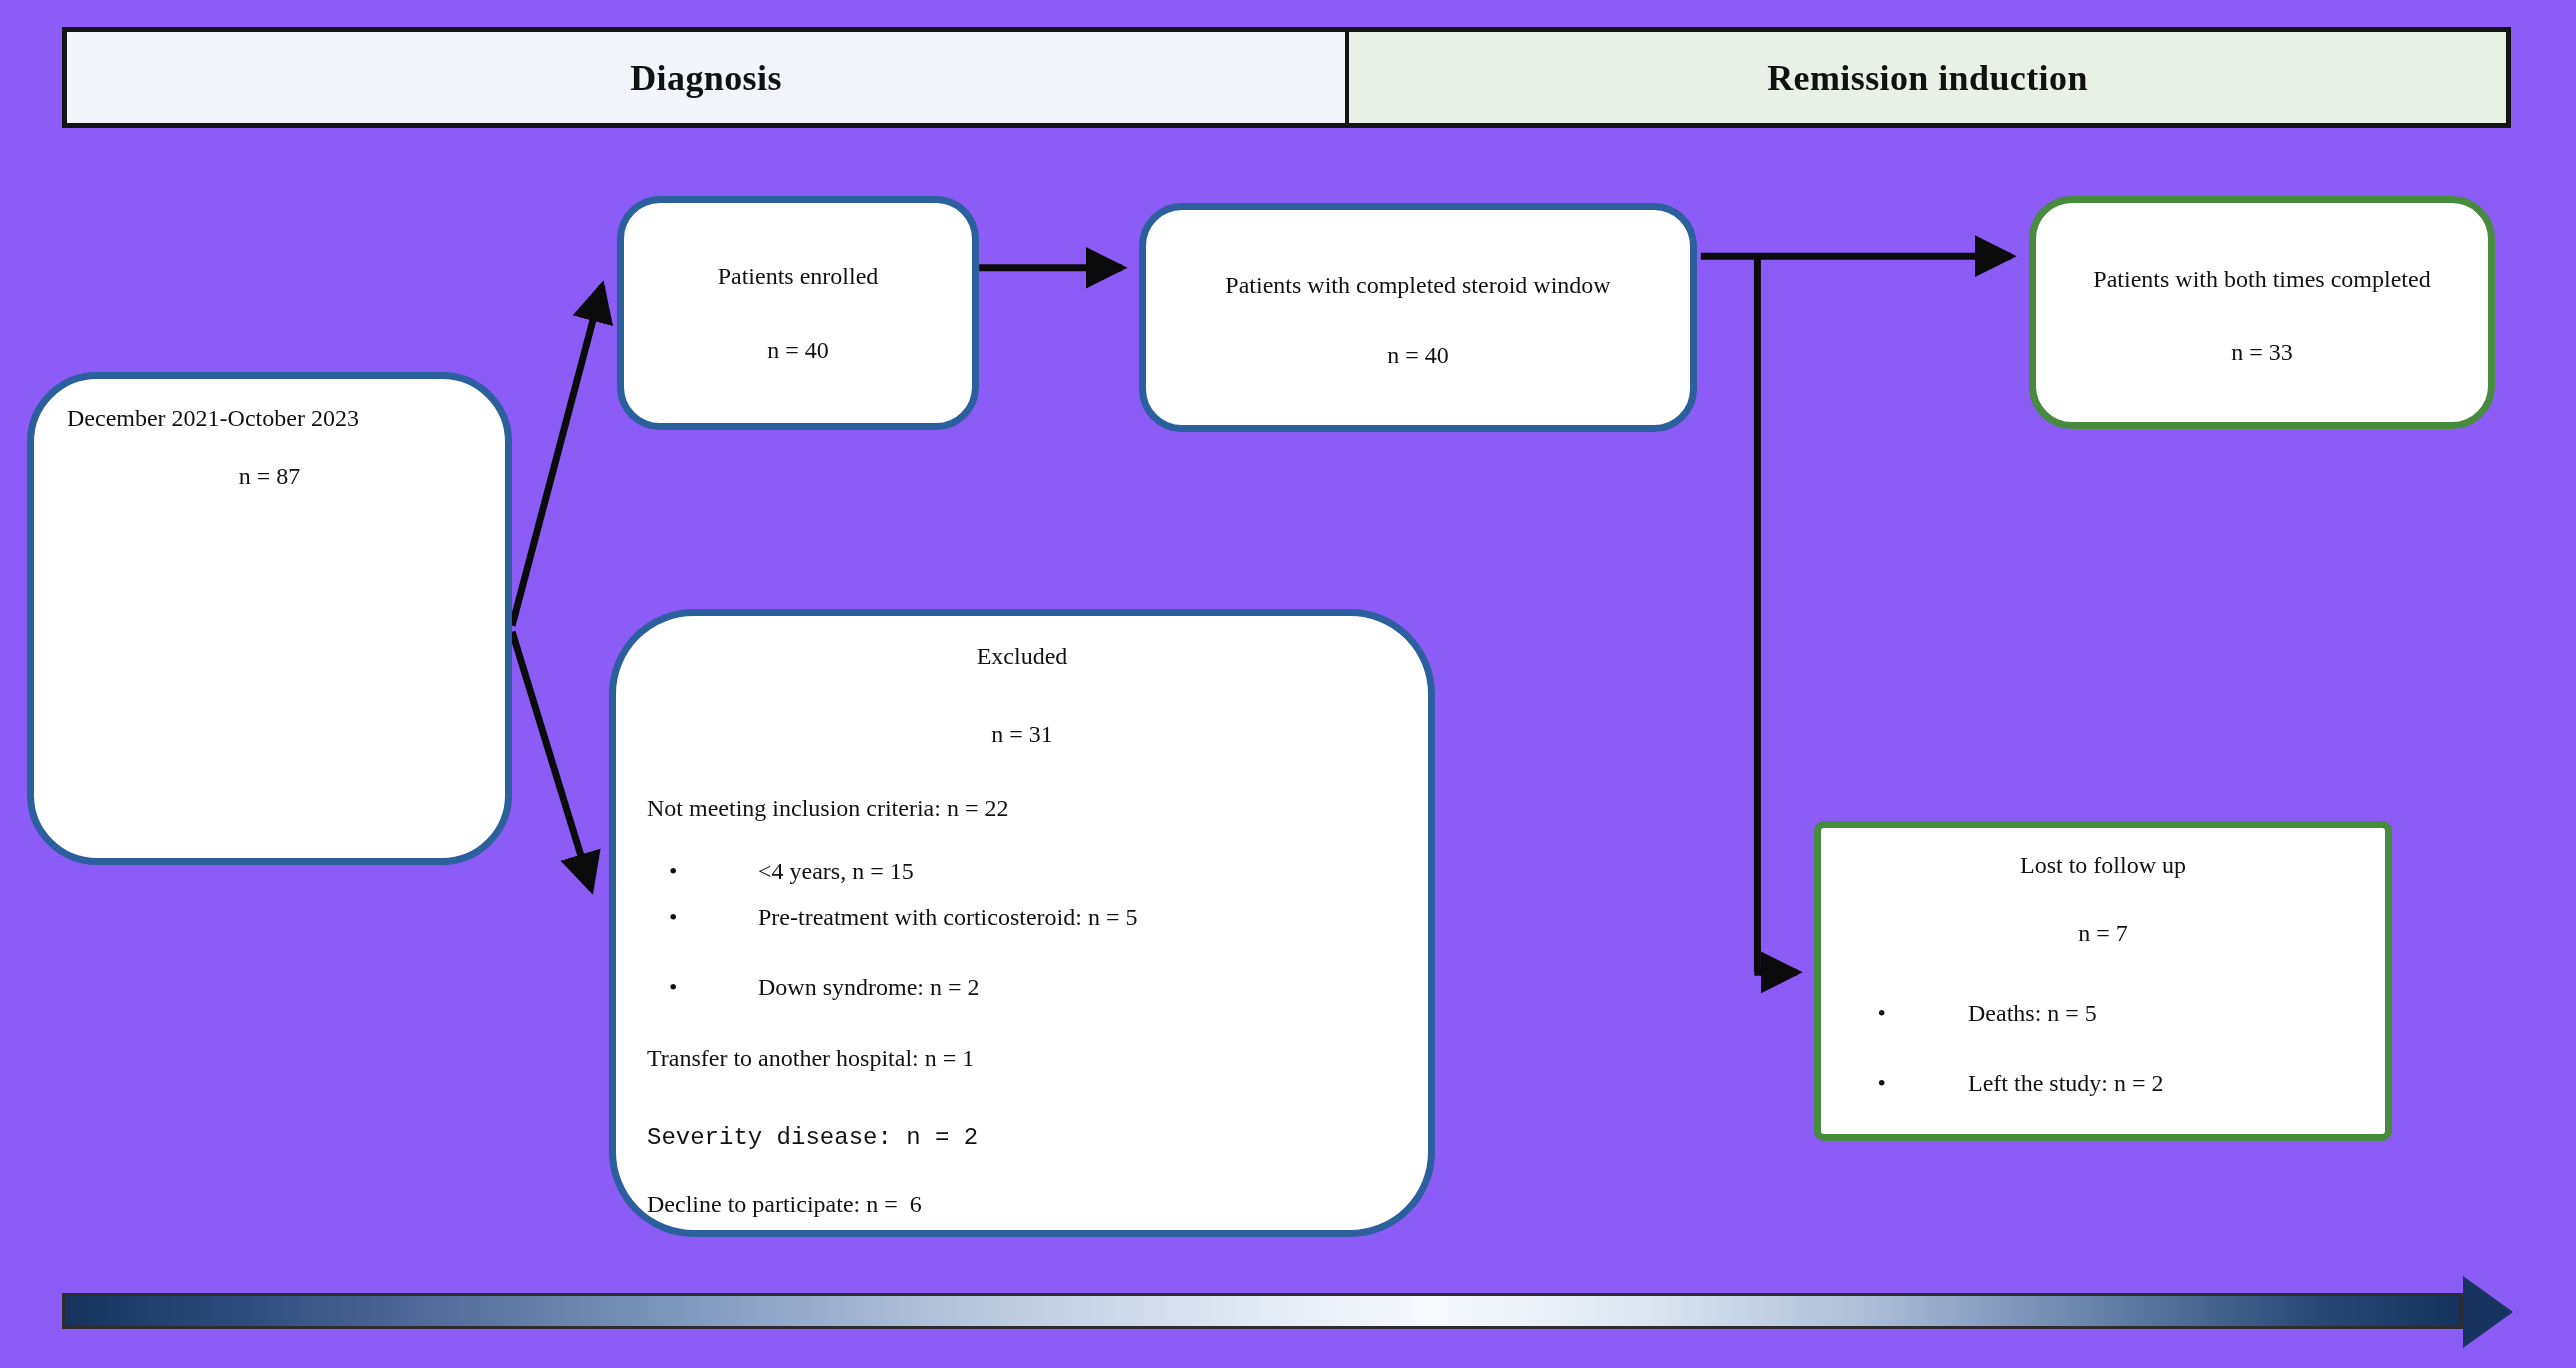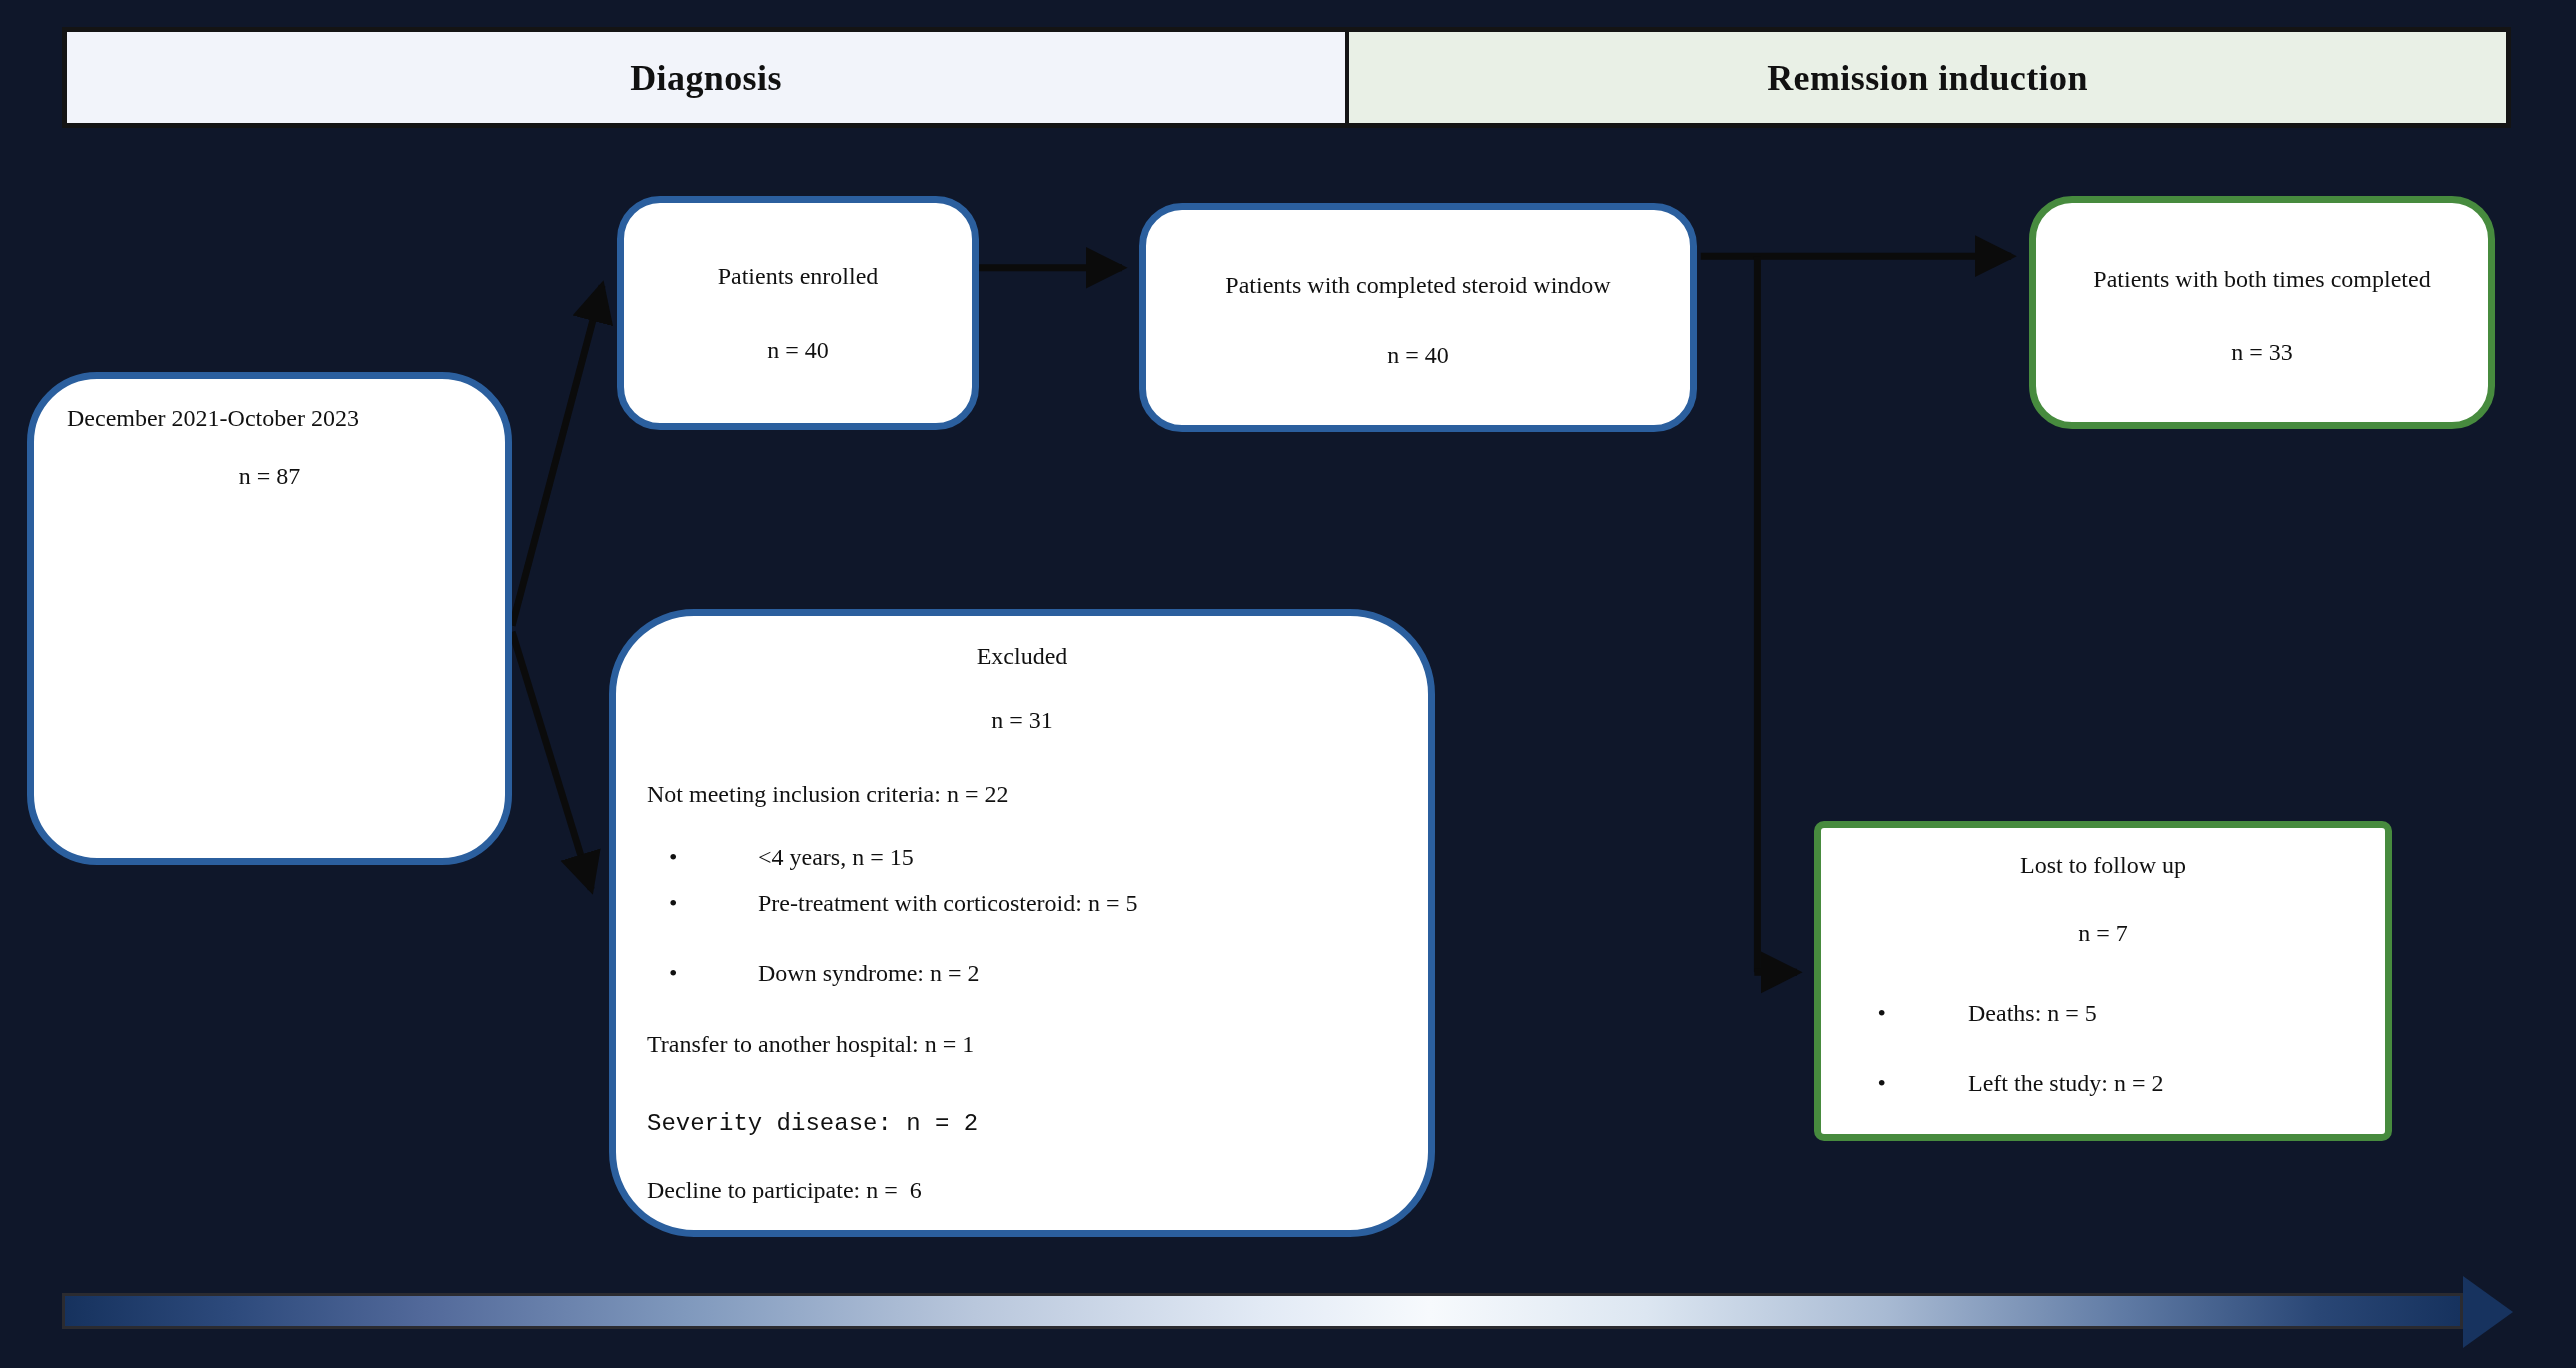--- a/index.html
+++ b/index.html
@@ -1,17 +1,17 @@
 <!DOCTYPE html>
 <html style="font-size:12.4px"><head>
 <meta charset="utf-8">
 <style>
   html,body{margin:0;padding:0;background:#ffffff;}
   .canvas{
-    position:relative;width:2576px;height:1369px;background:#0f172a;
+    position:relative;width:2576px;height:1369px;background:#8b5cf6;
     font-family:"Liberation Serif", serif;color:#111;overflow:hidden;
   }
 
   
   .phase-header{
     position:absolute;left:62px;top:27px;width:2449px;height:101px;
     border:5.4px solid #141414;box-sizing:border-box;display:flex;
   }
   .phase-cell{display:flex;align-items:center;justify-content:center;
     font-size:36px;font-weight:bold;letter-spacing:0.4px;}
@@ -33,21 +33,21 @@
   #box-enrolled{left:617px;top:196px;width:362px;height:234px;border-radius:43px;gap:37px;}
   #box-steroid{left:1139px;top:203px;width:558px;height:229px;border-radius:43px;gap:28px;}
   #box-steroid .title{line-height:48px;padding:0 22px;}
   #box-both{left:2029px;top:196px;width:466px;height:233px;border-radius:43px;gap:29.5px;}
   #box-both .title{line-height:50px;padding:0 23px;}
 
   #box-excluded{left:609px;top:609px;width:826px;height:628px;border-radius:85px;
     padding:0 31px;}
   #box-excluded .line{white-space:pre-wrap;}
   .x-title{margin-top:22px;text-align:center;}
-  .x-count{margin-top:27px;text-align:center;}
+  .x-count{margin-top:41px;text-align:center;}
   .x-notmeet{margin-top:37px;text-align:left;}
   .brow{display:flex;text-align:left;}
   .brow .bullet{flex:0 0 111px;box-sizing:border-box;padding-left:22px;}
   .brow .btext{flex:1;white-space:pre-wrap;}
   #box-excluded .brow.b1{margin-top:26px;}
   #box-excluded .brow.b2{margin-top:9.3px;}
   #box-excluded .brow.b3{margin-top:33px;}
   .x-other1{margin-top:34px;text-align:left;}
   .x-other2{margin-top:42px;text-align:left;font-family:Liberation Mono, monospace;}
   .x-other3{margin-top:29.5px;text-align:left;}

